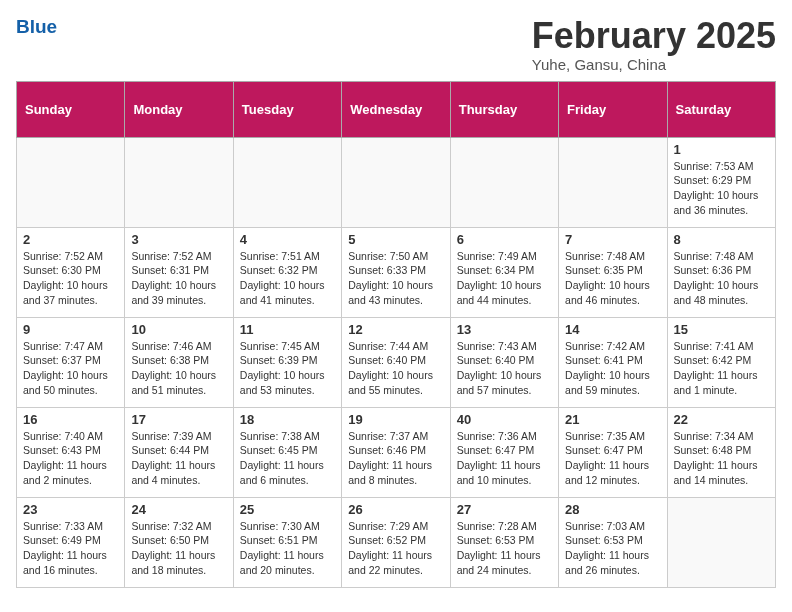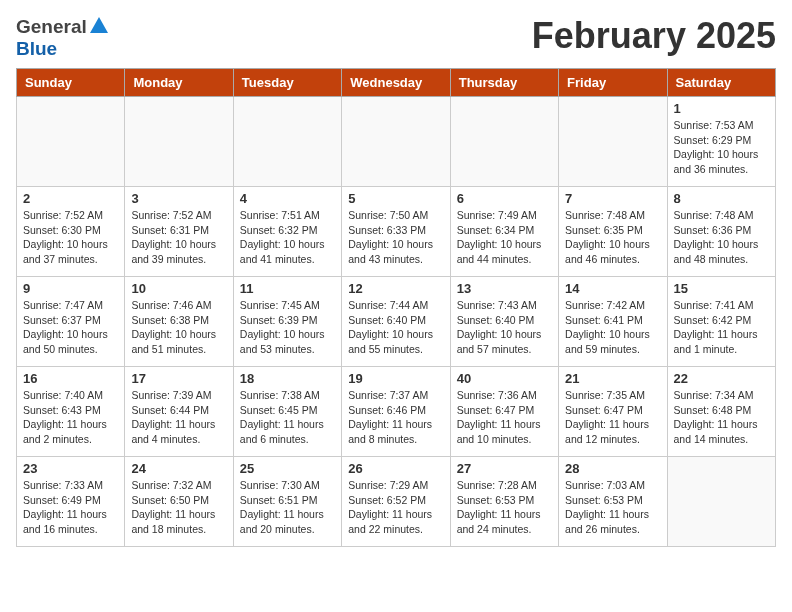--- a/index.html
+++ b/index.html
@@ -33,25 +33,25 @@
     .title-location {
       font-size: 15px;
       color: #555;
     }
     .calendar {
       width: 100%;
       border-collapse: collapse;
       border: 1px solid #ccc;
     }
     .calendar th {
-      background-color: #c2410c;
+      background-color: #be185d;
       color: #fff;
       font-size: 13px;
       font-weight: bold;
-      padding: 6px 8px;
+      padding: 20px 8px;
       text-align: left;
       border: 1px solid #aaa;
     }
     .calendar td {
       vertical-align: top;
       border: 1px solid #ccc;
       padding: 4px 6px;
       width: 108px;
       min-height: 90px;
       height: 90px;
@@ -98,28 +98,25 @@
       vertical-align: middle;
       position: relative;
       top: -2px;
     }
   </style>
 </head>
 <body>
 
 <div class="header">
   <div class="logo">
-    <div class="logo-row">
-      <span class="logo-text-general">General</span>
-      <span class="logo-triangle"></span>
-    </div>
     <span class="logo-text-blue">Blue</span>
   </div>
   <div class="title-block">
     <div class="title-month">February 2025</div>
+    <div class="title-location">Yuhe, Gansu, China</div>
   </div>
 </div>
 
 <table class="calendar">
   <thead>
     <tr>
     <th>Sunday</th>
         <th>Monday</th>
         <th>Tuesday</th>
         <th>Wednesday</th>

